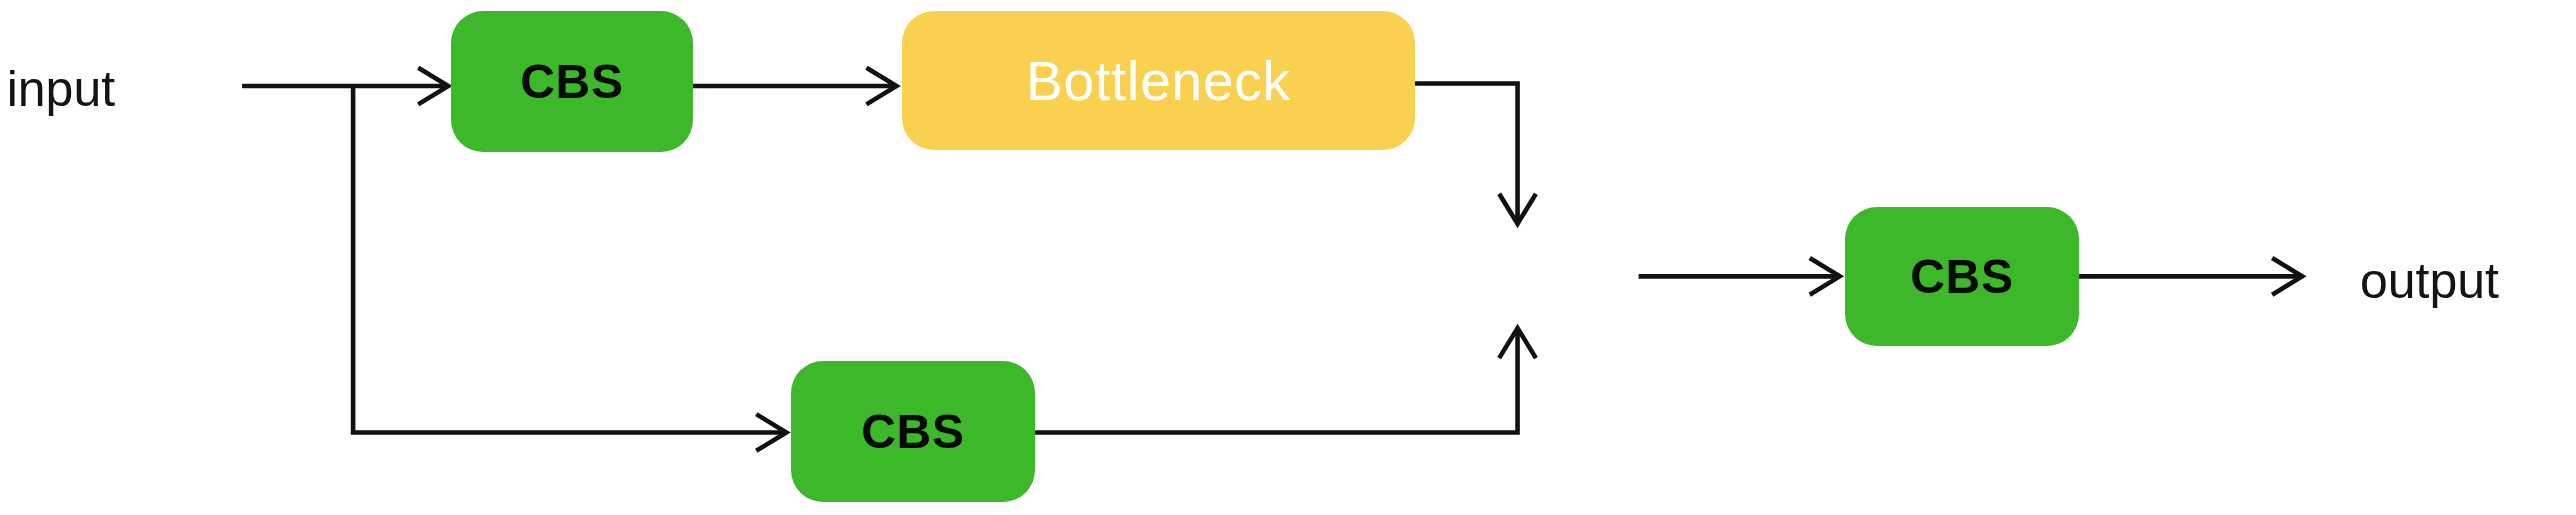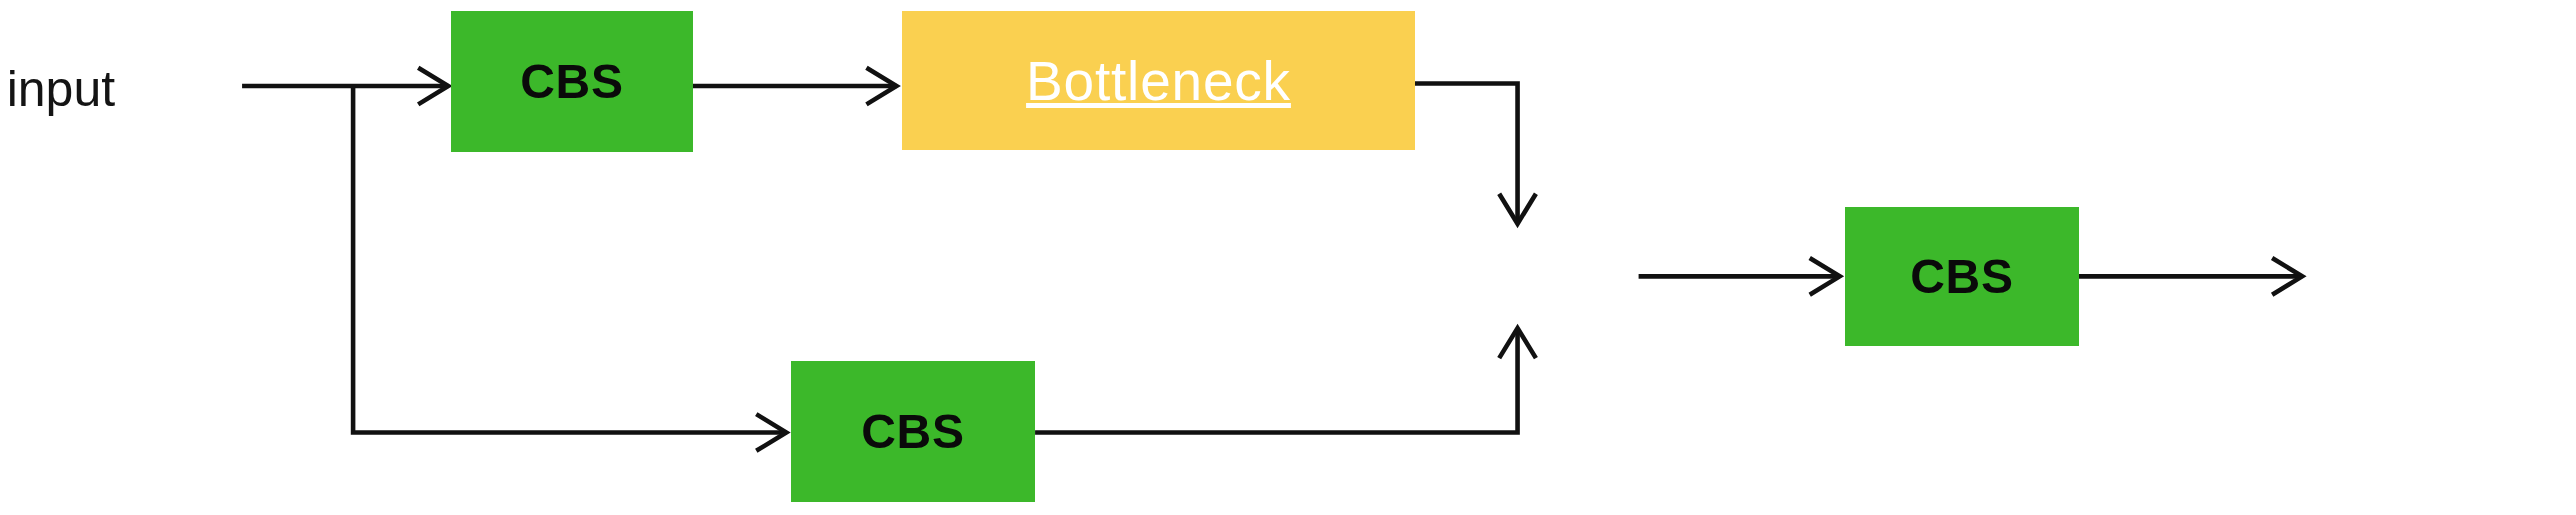--- a/index.html
+++ b/index.html
@@ -23,33 +23,33 @@
   }
   .wires { position: absolute; left: 0; top: 0; z-index: 1; }
   .node {
     position: absolute;
     display: flex;
     align-items: center;
     justify-content: center;
     z-index: 2;
     box-sizing: border-box;
     letter-spacing: 0.8px;
+    border-radius: 32px;
   }
   .node.cbs {
     background: var(--cbs-fill);
     color: #0a0a0a;
     font-weight: bold;
     font-size: 48px;
   }
   .node.bottleneck {
     background: var(--bottleneck-fill);
     color: var(--bottleneck-text);
     font-weight: normal;
     font-size: 55px;
-    text-decoration: underline;
   }
   .node.concat {
     background: var(--concat-fill);
     border: 4.2px solid var(--concat-border);
     color: #0a0a0a;
     font-weight: bold;
     font-size: 38px;
     letter-spacing: 0px;
   }
   .io-label {
@@ -92,15 +92,16 @@
 
   <div class="node cbs" style="left:791px; top:361px; width:244px; height:141px;">
     <span>CBS</span>
   </div>
 
 
   <div class="node cbs" style="left:1845px; top:207px; width:234px; height:139px;">
     <span>CBS</span>
   </div>
 
+  <div class="io-label" style="left:2360px; top:252px;">output</div>
 
 </div>
 
 
 </body></html>

